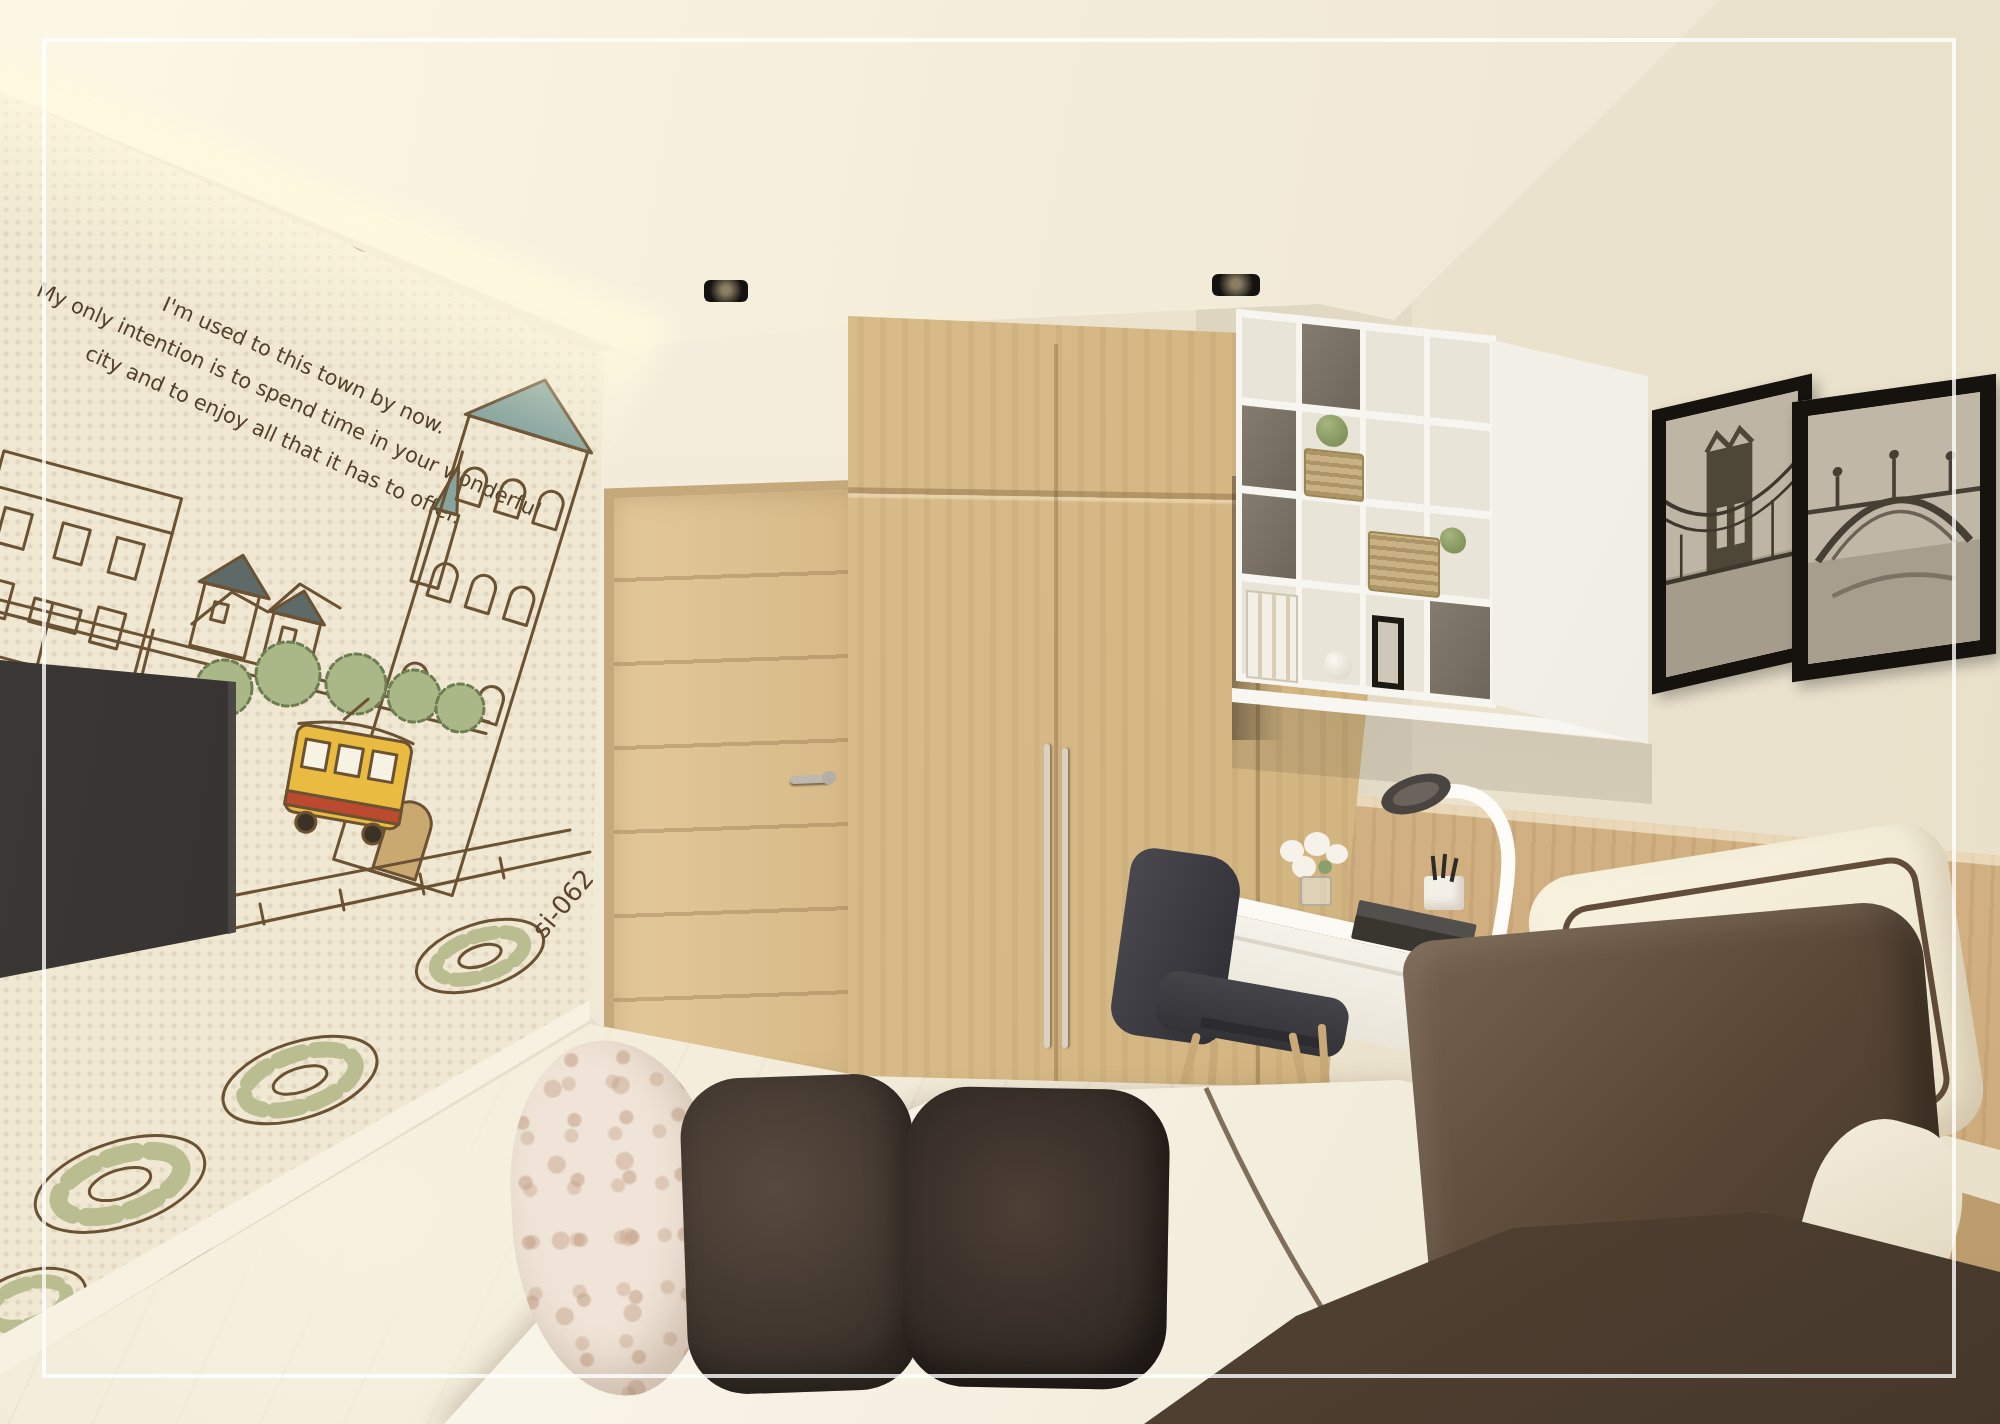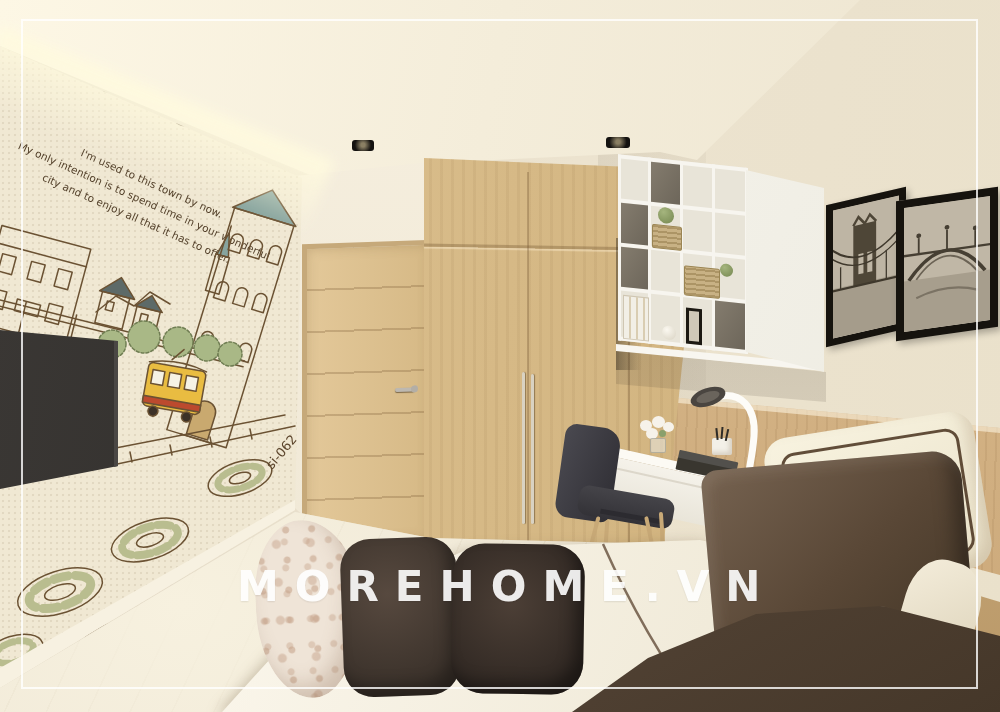--- a/index.html
+++ b/index.html
@@ -437,15 +437,14 @@
   <div class="abs pillow pillow-trim">
     <div class="trim-line"></div>
   </div>
   <div class="abs pillow pillow-brown"></div>
   <div class="abs pillow pillow-sliver"></div>
   <div class="layer blanket">
     <div class="abs blanket-fold"></div>
   </div>
 
   <div class="abs wm-frame"></div>
-  <div class="abs wm-text">MOREHOME.VN</div>
 
 </div>
 
 </body></html>

